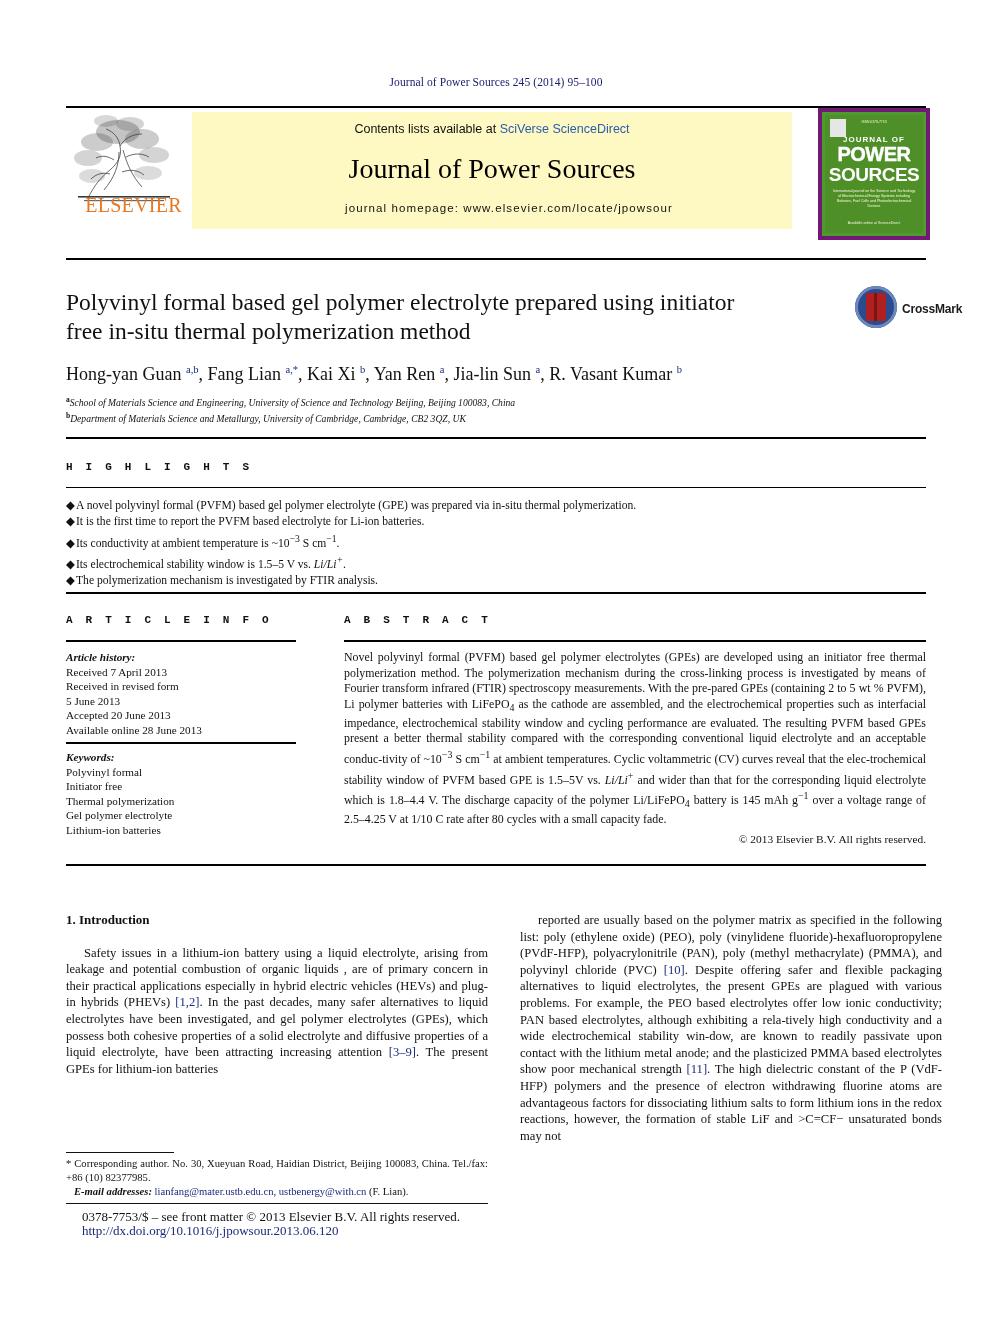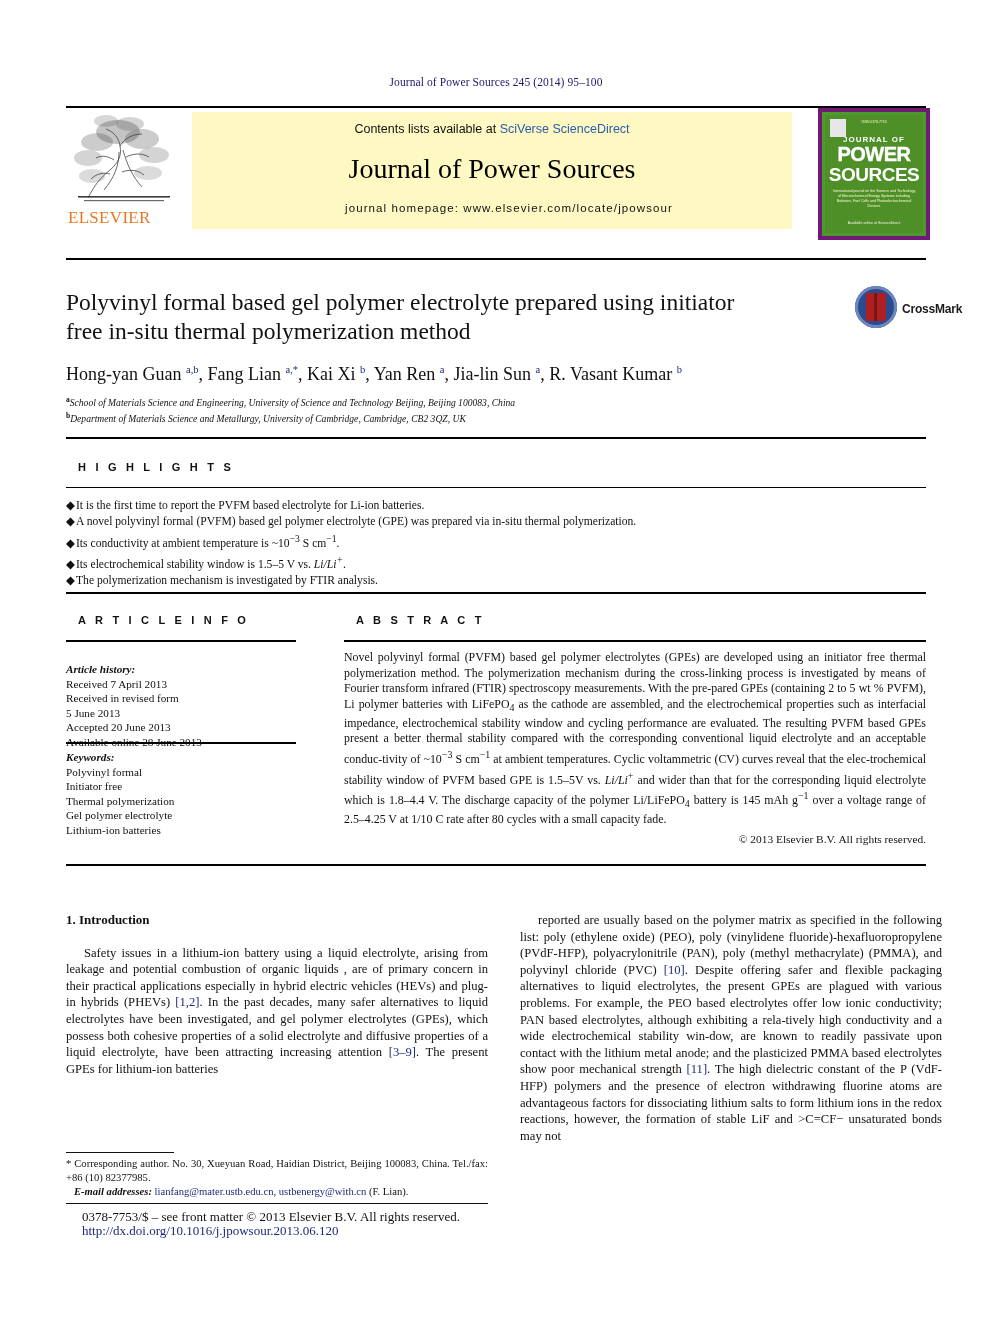--- a/index.html
+++ b/index.html
@@ -59,25 +59,25 @@
   }
   .tree-box {
     position: absolute;
     left: 4px; top: 0px;
     width: 108px; height: 92px;
     overflow: hidden;
   }
   .elsevier-word {
     position: absolute;
     left: 2px;
-    top: 96px;
+    top: 82px;
     width: 114px;
-    text-align: left;
-    font-family: "Liberation Serif", serif;
-    font-size: 17px;
+    text-align: right;
+    font-family: "Liberation Serif", serif;
+    font-size: 20px;
     letter-spacing: .3px;
     color: #E87722;
     font-weight: 400;
   }
   .contents-box {
     position: absolute;
     left: 126px;
     top: 6px;
     width: 600px;
     height: 117px;
@@ -273,26 +273,25 @@
     font-style: italic;
     color: #111;
     font-family: "Liberation Serif", serif;
   }
   .affils sup { font-style: normal; font-weight: bold; font-size: 7.5px; }
 
   .rule-afterauth { left: 66px; top: 437px; width: 860px; height: 2px; }
 
   
   .sechead {
-    font-family: Liberation Sans, sans-serif;
+    font-family: Liberation Mono, monospace;
     font-weight: bold;
     font-size: 11px;
     letter-spacing: 3.2px;
     color: #111;
-    margin-left: 12px;
   }
   .hl-head { position: absolute; left: 66px; top: 461px; }
   .rule-hl { left: 66px; top: 487px; width: 860px; height: 1px; }
   .highlights {
     position: absolute;
     left: 66px;
     top: 498px;
     width: 860px;
     font-size: 11.6px;
     line-height: 16.4px;
@@ -313,21 +312,20 @@
   .rule-ab { left: 344px; top: 640px; width: 582px; height: 2px; }
 
   .ai-block {
     position: absolute;
     left: 66px;
     top: 650px;
     width: 232px;
     font-size: 11.2px;
     line-height: 14.6px;
     color: #111;
-    margin-top: 12px;
   }
   .ai-block .it { font-style: italic; font-weight: bold; }
   .rule-ai-2 { left: 66px; top: 742px; width: 230px; height: 2px; }
   .kw-block {
     position: absolute;
     left: 66px;
     top: 750px;
     width: 232px;
     font-size: 11.2px;
     line-height: 14.6px;
@@ -495,22 +493,22 @@
   <div class="affils">
     <div><sup>a</sup><span>School of Materials Science and Engineering, University of Science and Technology Beijing, Beijing 100083, China</span></div>
     <div><sup>b</sup><span>Department of Materials Science and Metallurgy, University of Cambridge, Cambridge, CB2 3QZ, UK</span></div>
   </div>
 
   <div class="rule rule-afterauth"></div>
 
   <div class="sechead hl-head">H I G H L I G H T S</div>
   <div class="rule rule-hl"></div>
   <div class="highlights">
+    <div class="hl-item"><span class="bullet">◆</span><span>A novel polyvinyl formal (PVFM) based gel polymer electrolyte (GPE) was prepared via in-situ thermal polymerization.</span></div>
     <div class="hl-item"><span class="bullet">◆</span><span>It is the first time to report the PVFM based electrolyte for Li-ion batteries.</span></div>
-    <div class="hl-item"><span class="bullet">◆</span><span>A novel polyvinyl formal (PVFM) based gel polymer electrolyte (GPE) was prepared via in-situ thermal polymerization.</span></div>
     <div class="hl-item"><span class="bullet">◆</span><span>Its conductivity at ambient temperature is ~10<sup>−3</sup> S cm<sup>−1</sup>.</span></div>
     <div class="hl-item"><span class="bullet">◆</span><span>Its electrochemical stability window is 1.5–5 V vs. <i>Li/Li<sup>+</sup></i>.</span></div>
     <div class="hl-item"><span class="bullet">◆</span><span>The polymerization mechanism is investigated by FTIR analysis.</span></div>
   </div>
   <div class="rule rule-hl-bottom"></div>
 
   <div class="sechead ai-head">A R T I C L E  I N F O</div>
   <div class="rule rule-ai"></div>
   <div class="ai-block">
     <div class="it">Article history:</div>

